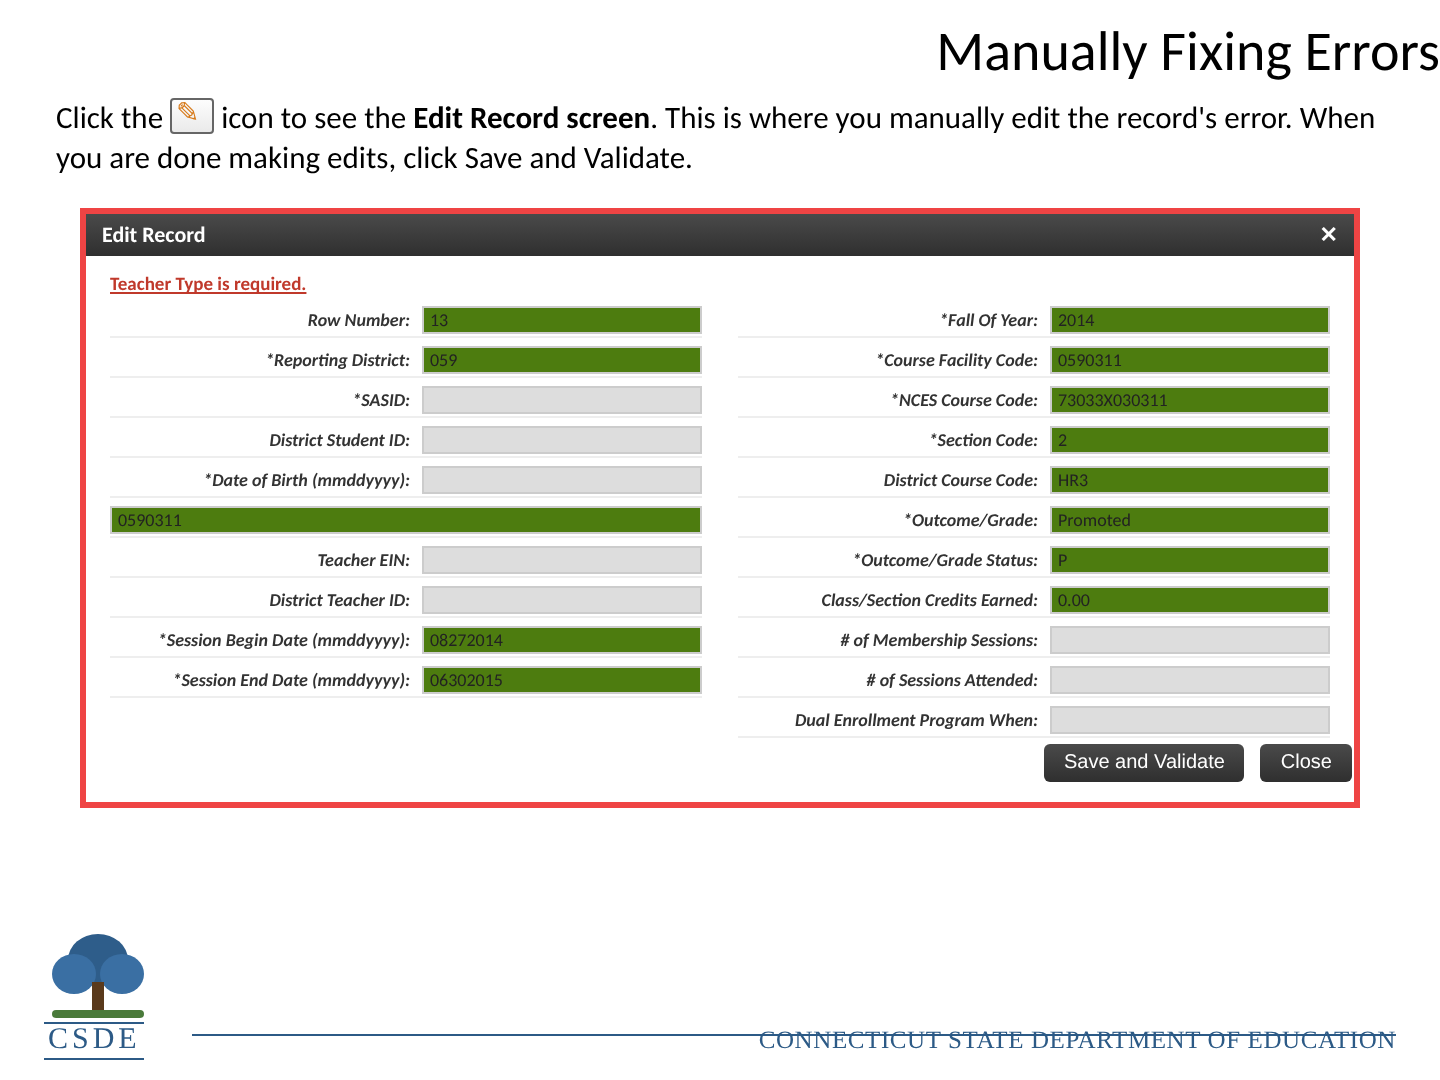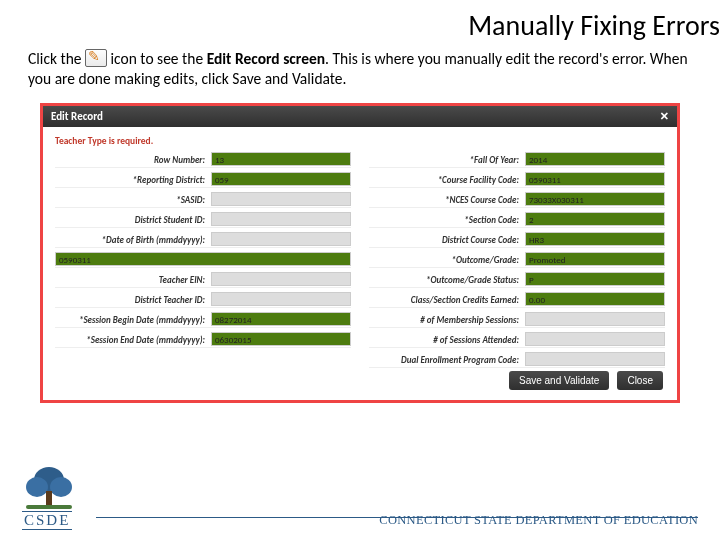--- a/index.html
+++ b/index.html
@@ -64,20 +64,21 @@
   }
   .close-x {
     font-size: 11px;
     cursor: pointer;
   }
   .validation-msg {
     color: #c0392b;
     font-weight: 700;
     padding: 8px 12px 4px 12px;
     font-size: 9.5px;
+    text-decoration: underline;
   }
   .form-grid {
     display: flex;
     padding: 0 12px;
     gap: 18px;
   }
   .form-col {
     flex: 1;
     display: flex;
     flex-direction: column;
@@ -103,21 +104,21 @@
     height: 14px;
     font-size: 9px;
     padding: 1px 3px;
     border: 1px solid #ccc;
     background: #4d7c0f;
     color: #222;
   }
   .form-row .val.empty { background: #ddd; border-color:#ccc; }
   .dialog-buttons {
     position: absolute;
-    right: 14px;
+    right: 1px;
     bottom: 10px;
     display: flex;
     gap: 8px;
   }
   .dlg-btn {
     background: linear-gradient(#4a4a4a,#2f2f2f);
     color: #fff;
     border: none;
     border-radius: 3px;
     padding: 4px 10px;
@@ -263,21 +264,21 @@
         </div>
         <div class="form-row">
           <label># of Membership Sessions:</label>
           <div class="val empty"></div>
         </div>
         <div class="form-row">
           <label># of Sessions Attended:</label>
           <div class="val empty"></div>
         </div>
         <div class="form-row">
-          <label>Dual Enrollment Program Code:</label>
+          <label>Dual Enrollment Program When:</label>
           <div class="val empty"></div>
         </div>
       </div>
   </div>
   <div class="dialog-buttons">
     <button class="dlg-btn">Save and Validate</button>
     <button class="dlg-btn">Close</button>
   </div>
 </div>
 

